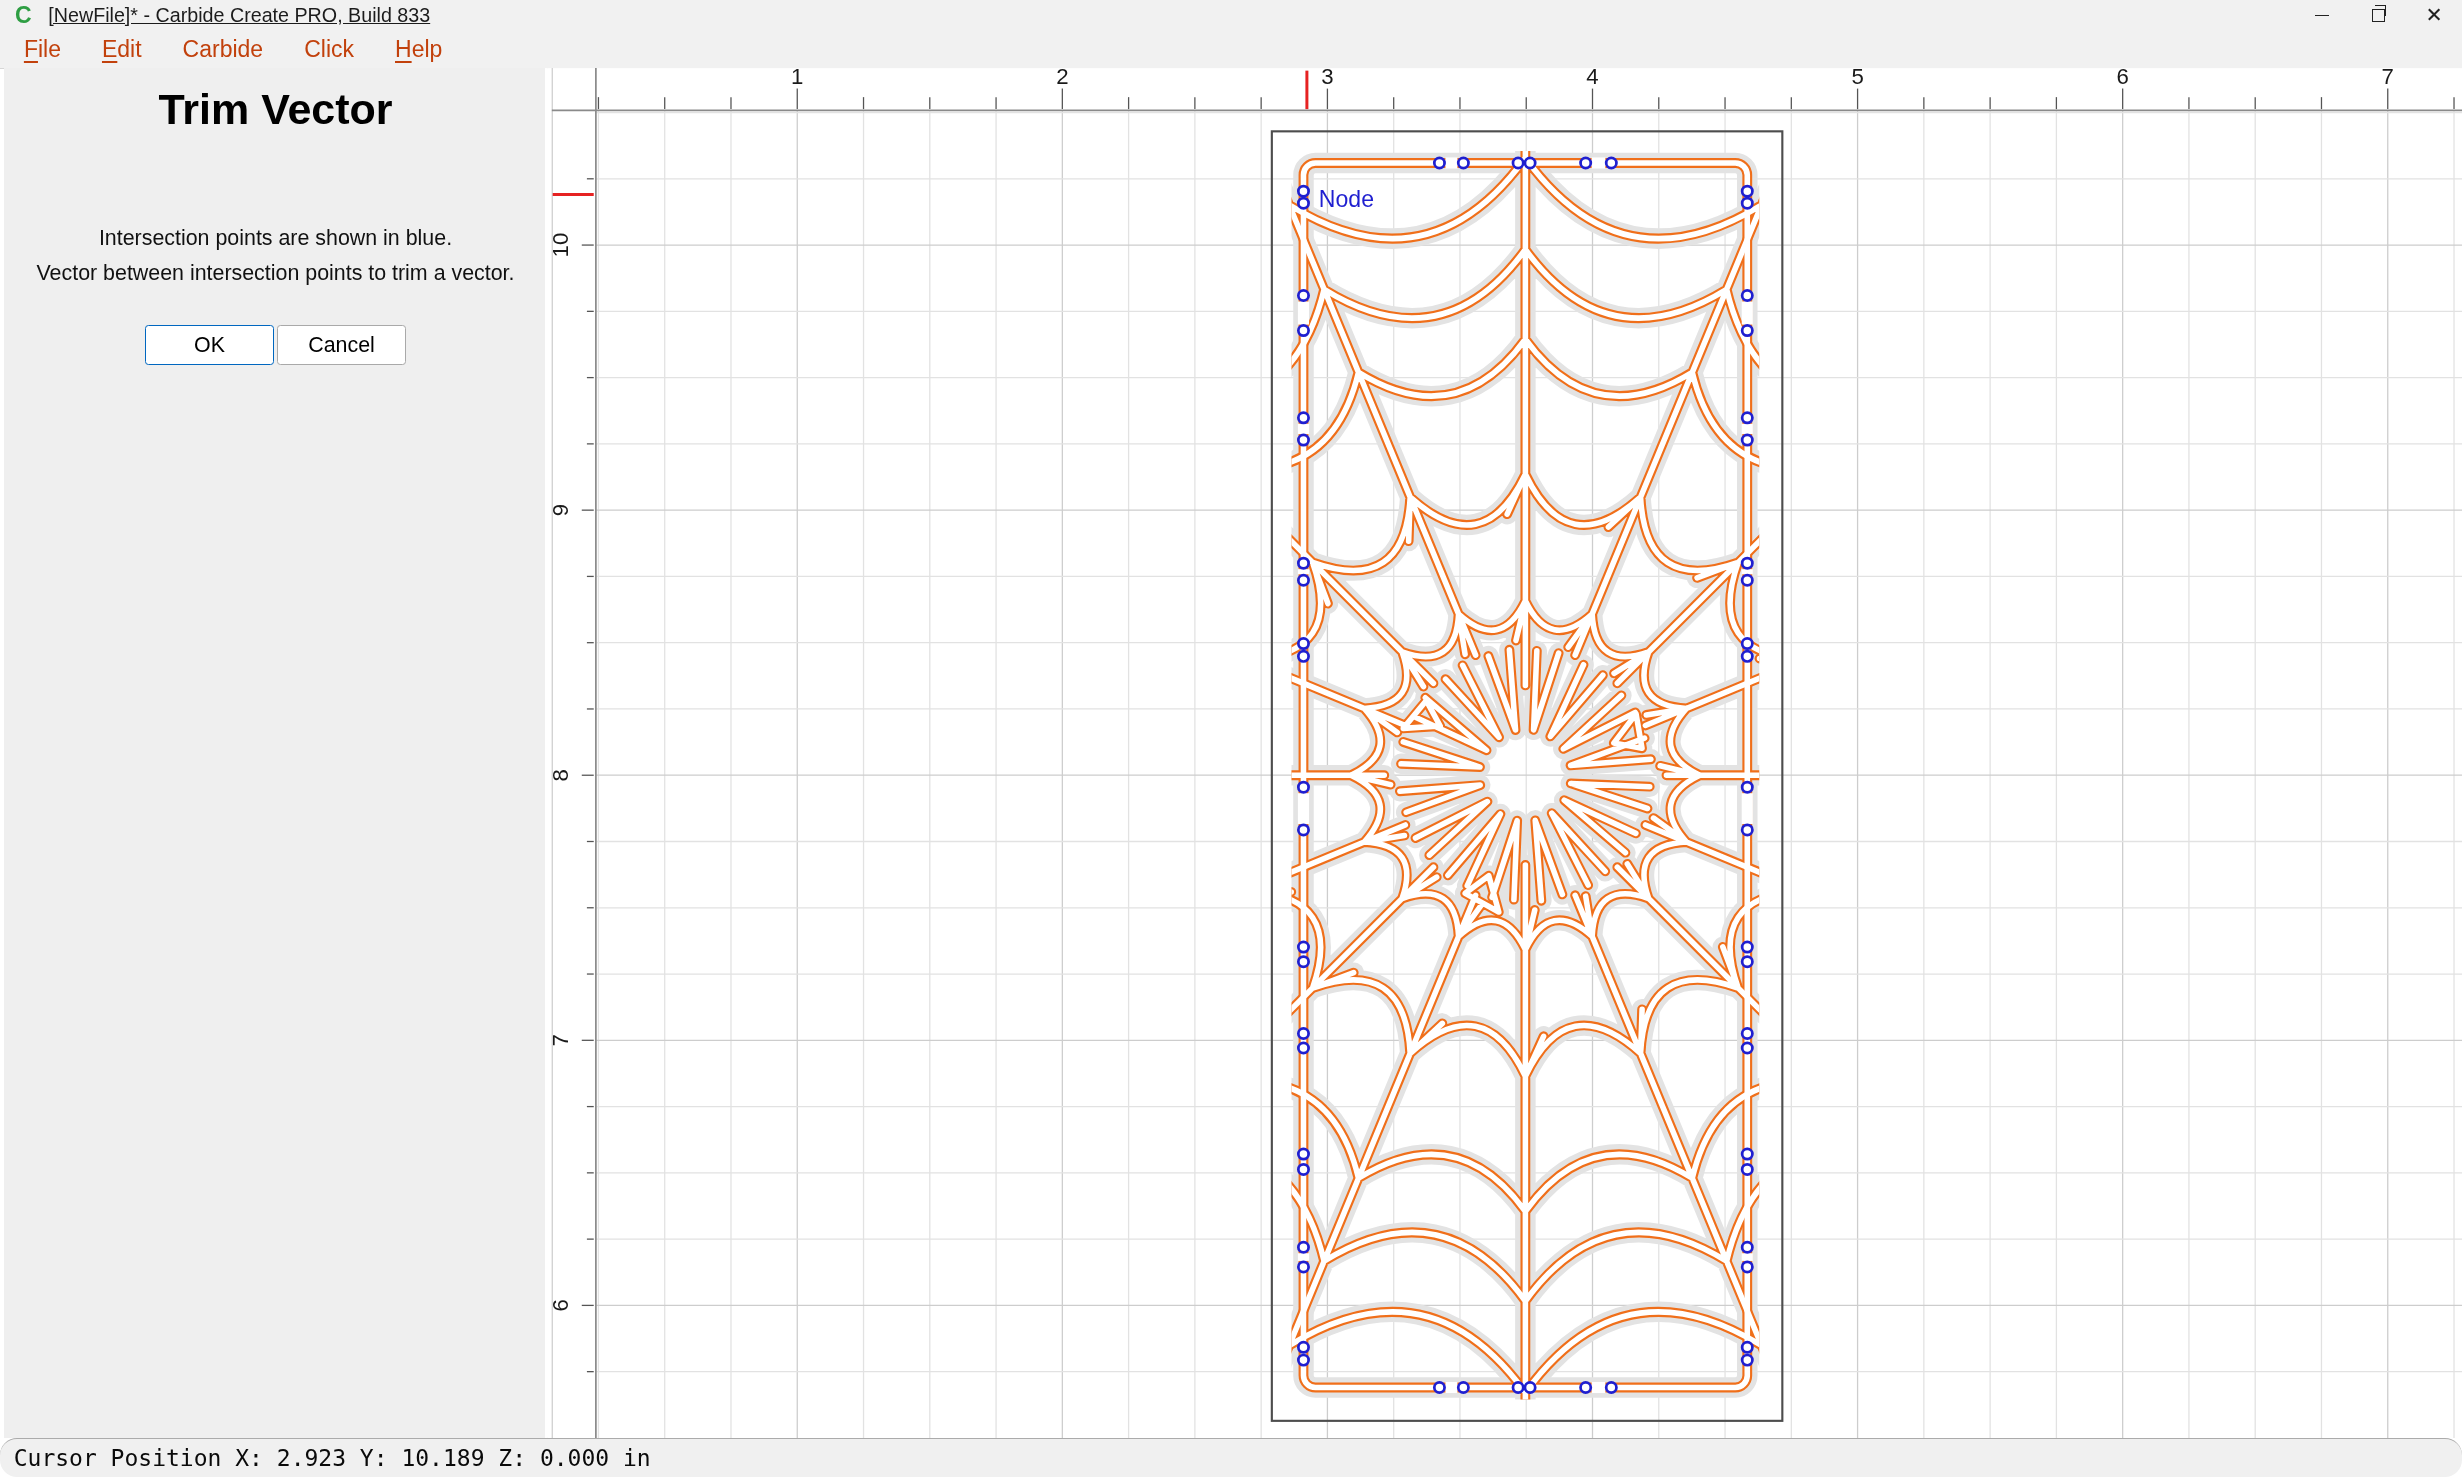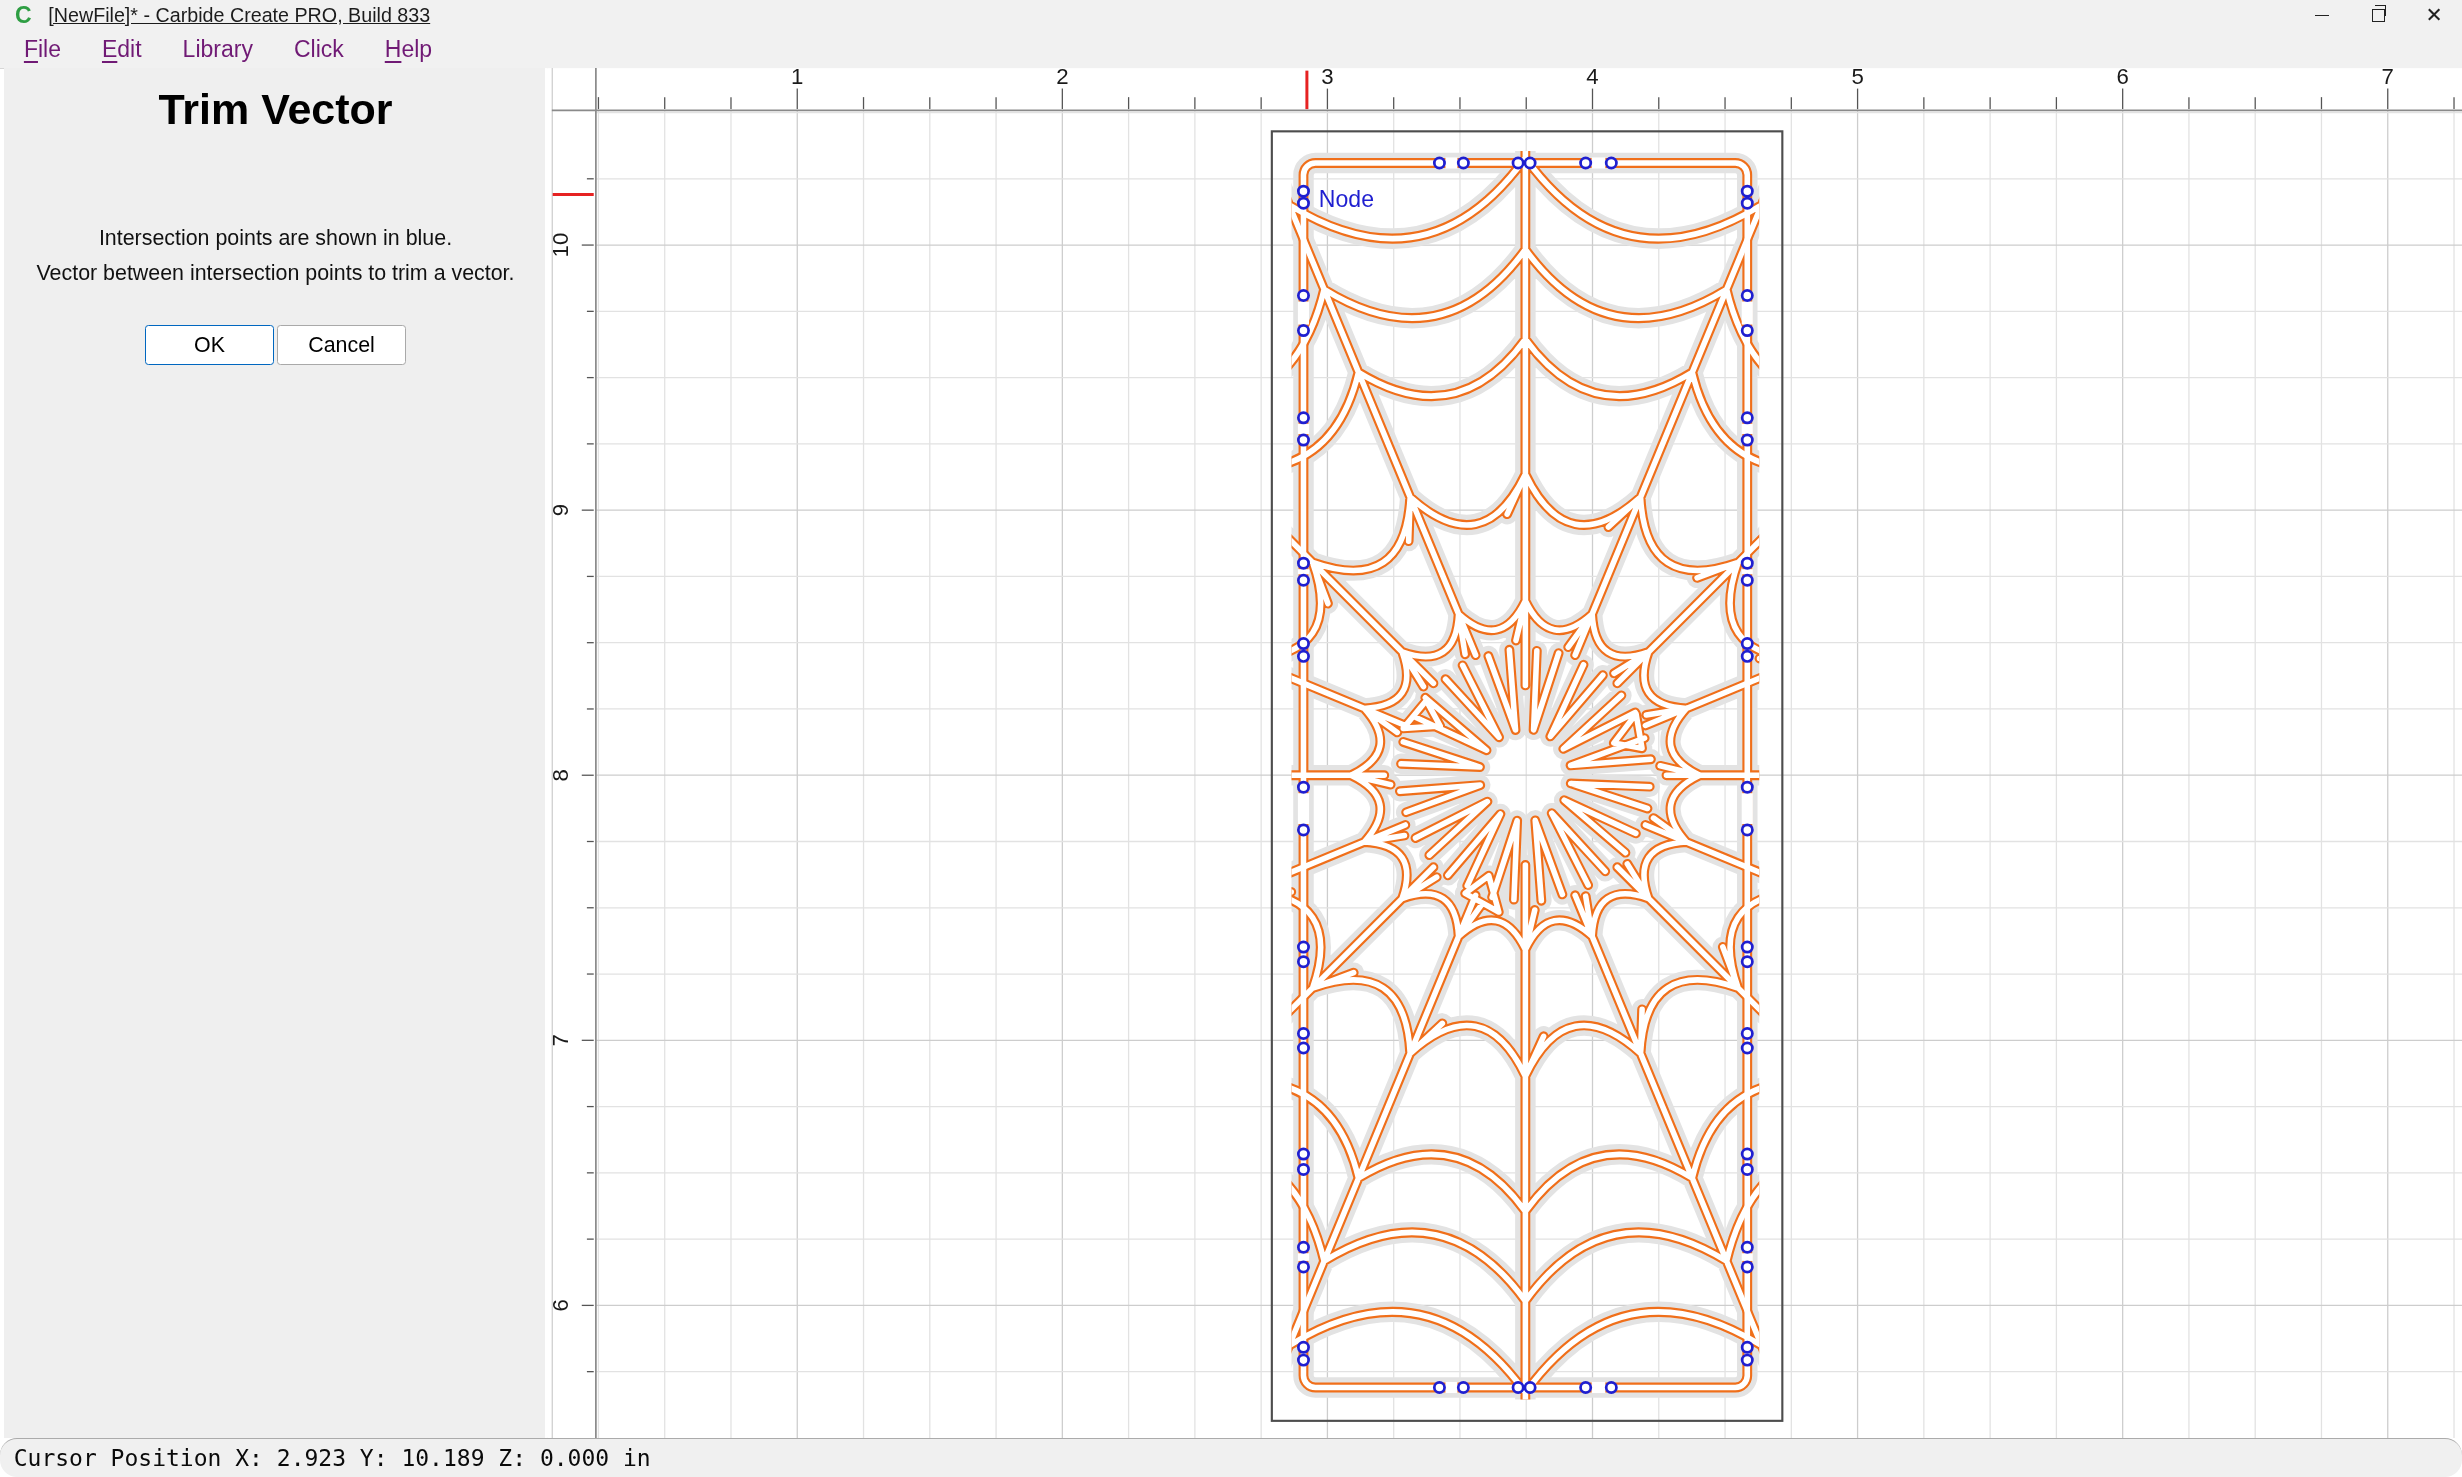--- a/index.html
+++ b/index.html
@@ -13,21 +13,21 @@
   #win-controls{position:absolute;right:0;top:0;height:31px;display:flex;}
   .wb{width:56px;height:31px;display:flex;align-items:center;justify-content:center;color:#222;}
   .wb-min-glyph{width:13.7px;height:1.7px;background:#222;}
   .wb-restore-glyph{width:11px;height:11px;border:1.7px solid #222;position:relative;background:#f1f1f1;}
   .wb-restore-glyph:before{content:"";position:absolute;left:2.6px;top:-5.1px;width:10.3px;height:10.3px;
             border:1.7px solid #222;border-left:none;border-bottom:none;}
   .wb-close-glyph{font-size:20.5px;line-height:20.5px;}
   
   #menubar{position:absolute;left:0;top:31px;width:100%;height:37px;background:#f1f1f1;
            border-bottom:0.9px solid #d6d6d6;display:flex;align-items:center;padding-left:3.4px;}
-  .menu-item{padding:0 20.5px;font-size:23px;color:#701a75;}
+  .menu-item{padding:0 20.5px;font-size:23px;color:#c2410c;}
   .accel{text-decoration:underline;text-underline-offset:4.3px;}
   
   #panel{position:absolute;left:4px;top:68px;width:544px;height:1370px;background:#efefef;
          border-right:0.9px solid #b6b6b6;box-sizing:border-box;}
   #panel-title{margin-top:17px;text-align:center;font-size:43px;font-weight:bold;color:#000;}
   #panel-instructions{margin-top:87px;text-align:center;font-size:21.4px;color:#111;line-height:35px;}
   #panel-buttons{margin-top:34px;display:flex;justify-content:center;gap:3px;}
   .pbtn{width:127px;height:38px;background:#fff;border-radius:3.4px;font-size:21.4px;
         font-family:"Liberation Sans",sans-serif;display:flex;align-items:center;justify-content:center;}
   #ok-button{border:1.7px solid #0067c0;}
@@ -52,21 +52,21 @@
     <div class="wb">
         <div class="wb-restore-glyph"></div>
       </div>
     <div class="wb wb-close-glyph">✕</div>
   </div>
 </div>
 
 <nav id="menubar">
     <div class="menu-item"><span class="accel">F</span>ile</div>
     <div class="menu-item"><span class="accel">E</span>dit</div>
-    <div class="menu-item">Library</div>
+    <div class="menu-item">Carbide</div>
     <div class="menu-item">Click</div>
     <div class="menu-item"><span class="accel">H</span>elp</div>
   </nav>
 
 <div id="panel">
   <div id="panel-title">Trim Vector</div>
   <div id="panel-instructions">
     <div>Intersection points are shown in blue.</div>
     <div>Vector between intersection points to trim a vector.</div>
   </div>

